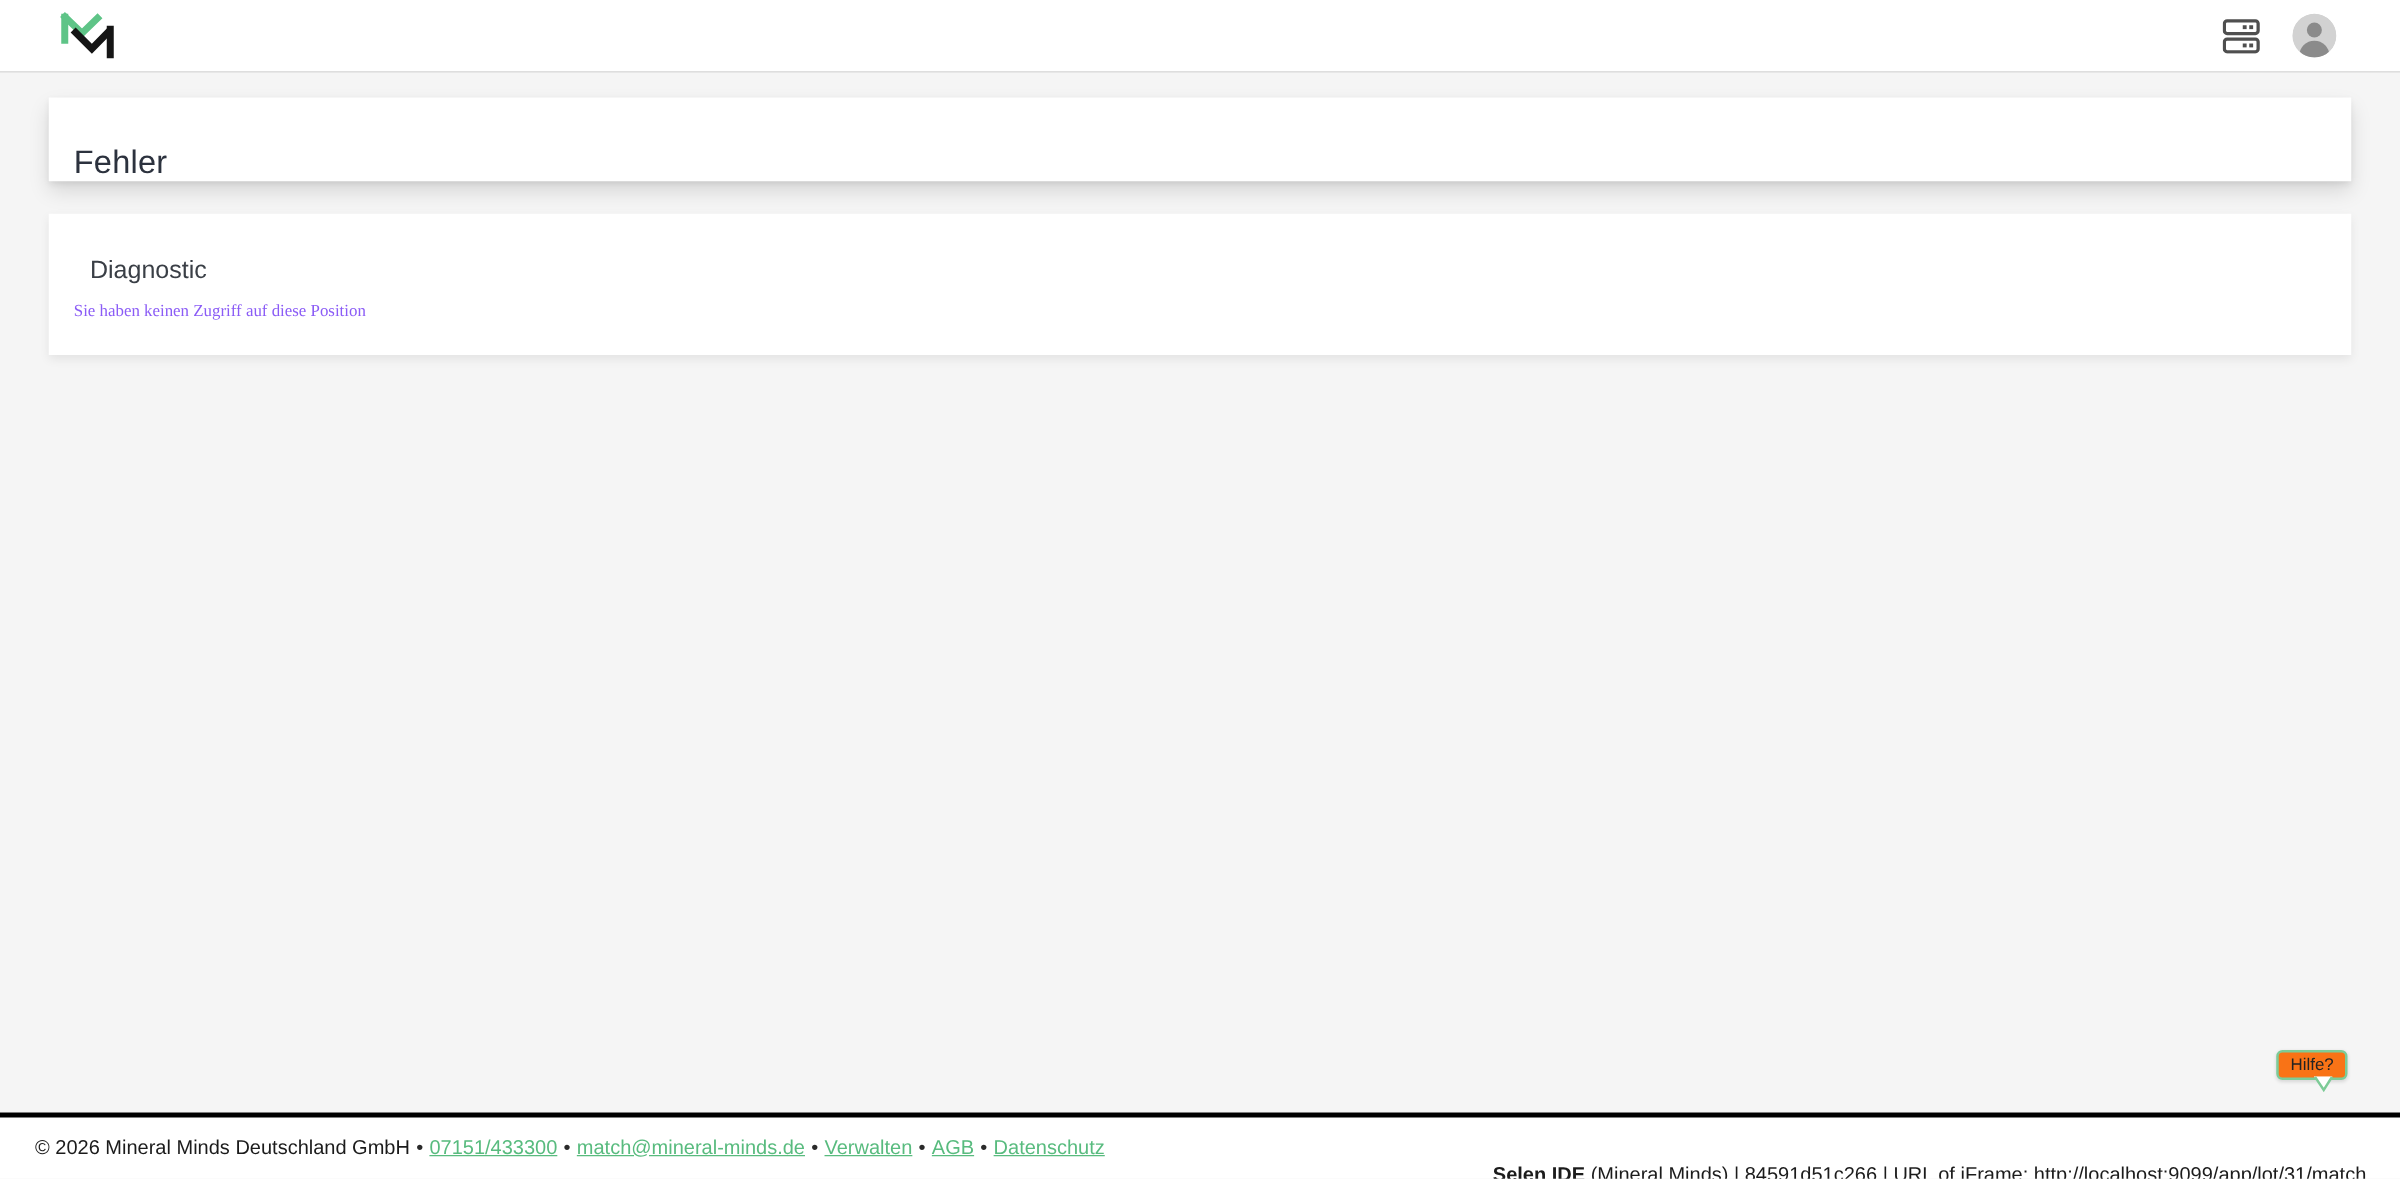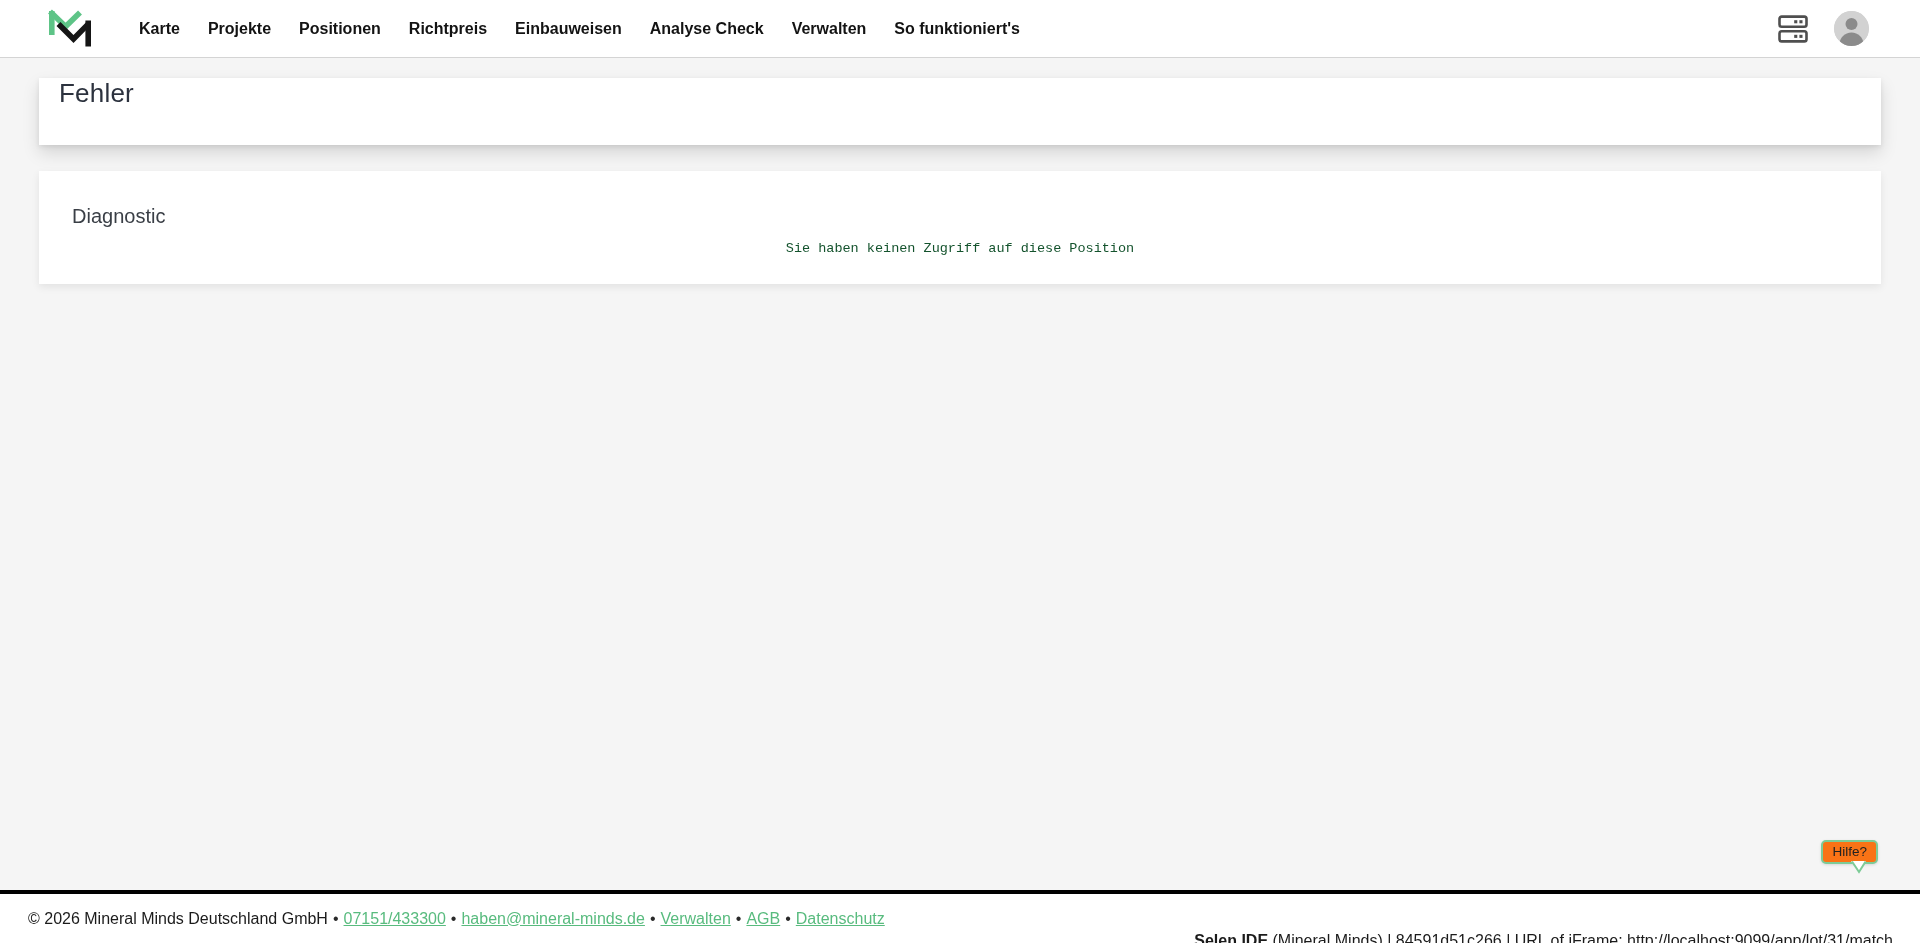--- a/index.html
+++ b/index.html
@@ -39,38 +39,38 @@
   .avatar-btn svg { display: block; }
 
   
   main { position: absolute; top: 58px; left: 0; right: 0; bottom: 53px; }
   .card {
     position: absolute; left: 39px; width: 1842px;
     background: #ffffff;
   }
   .title-card {
     top: 20px; height: 67px;
-    display: flex; align-items: flex-start;
+    display: flex; align-items: flex-end;
     padding: 0 20px;
     box-shadow: 0 8px 16px rgba(0,0,0,.13), 0 2px 5px rgba(0,0,0,.08);
   }
   .title-card h1 {
     margin: 0; font-size: 26px; font-weight: 400; color: #2c323e;
     letter-spacing: .2px;
   }
   .diag-card {
     top: 113px; height: 113px;
     padding: 21px 20px;
     box-shadow: 0 3px 8px rgba(0,0,0,.08);
   }
   .diag-card h2 { margin: 13px; font-size: 20px; font-weight: 400; color: #3a3f46; }
   .diag-msg {
     margin: 13px 0 0;
-    font-family: Liberation Mono, monospace;
-    font-size: 13.5px; color: #14532d; text-align: center;
+    font-family: Liberation Serif, serif;
+    font-size: 13.5px; color: #8b5cf6;
   }
 
   
   .help-bubble {
     position: absolute; right: 42px; bottom: 79px;
     background: #f97316;
     border: 2px solid #7dcb97;
     border-radius: 5px;
     padding: 2px 9px 3px;
     font-family: "Liberation Sans", sans-serif;
@@ -105,30 +105,20 @@
     <span>
       <svg width="46" height="41" viewBox="0 0 46 41" fill="none">
         <path d="M4.8 3 L4.8 27" stroke="#5ec487" stroke-width="5.6"></path>
         <path d="M3 3.6 L18.6 18.6 L33 4.6" stroke="#5ec487" stroke-width="5.6"></path>
         <path d="M11.5 16 L26.5 31 L41.6 15.6" stroke="#151515" stroke-width="5.6"></path>
         <path d="M41.2 12.5 L41.2 38.5" stroke="#151515" stroke-width="5.6"></path>
       </svg>
     </span>
   </div>
 
-  <nav class="mainnav">
-    <a class="nav-item">Karte</a>
-    <a class="nav-item">Projekte</a>
-    <a class="nav-item">Positionen</a>
-    <a class="nav-item">Richtpreis</a>
-    <a class="nav-item">Einbauweisen</a>
-    <a class="nav-item">Analyse Check</a>
-    <a class="nav-item">Verwalten</a>
-    <a class="nav-item">So funktioniert's</a>
-  </nav>
 
   <div class="topbar-right">
     <button class="icon-btn" aria-label="environment">
       <svg width="30" height="28" viewBox="0 0 30 28" fill="none">
         <rect x="1.5" y="1.6" width="27" height="10.2" rx="2.2" stroke="#4f4f4f" stroke-width="2.6" fill="#ffffff"></rect>
         <rect x="1.5" y="16.2" width="27" height="10.2" rx="2.2" stroke="#4f4f4f" stroke-width="2.6" fill="#ffffff"></rect>
         <rect x="16.2" y="5.2" width="3.1" height="3.1" fill="#4f4f4f"></rect>
         <rect x="21.4" y="5.2" width="3.1" height="3.1" fill="#4f4f4f"></rect>
         <rect x="16.2" y="19.8" width="3.1" height="3.1" fill="#4f4f4f"></rect>
         <rect x="21.4" y="19.8" width="3.1" height="3.1" fill="#4f4f4f"></rect>
@@ -162,21 +152,21 @@
     <path d="M1,0.5 L8,11 L14.6,0.5" fill="none" stroke="#7dcb97" stroke-width="2"></path>
   </svg>
 </button>
 
 <footer class="pagefooter">
   <div class="footer-left">
     <span>© 2026 Mineral Minds Deutschland GmbH</span>
     <span class="sep">•</span>
     <a class="flink">07151/433300</a>
     <span class="sep">•</span>
-    <a class="flink">haben@mineral-minds.de</a>
+    <a class="flink">match@mineral-minds.de</a>
     <span class="sep">•</span>
     <a class="flink">Verwalten</a>
     <span class="sep">•</span>
     <a class="flink">AGB</a>
     <span class="sep">•</span>
     <a class="flink">Datenschutz</a>
   </div>
   <div class="footer-right">
     <span class="env-bold">Selen IDE</span><span> (Mineral Minds) | 84591d51c266 | URL of iFrame: http://localhost:9099/app/lot/31/match</span>
   </div>

